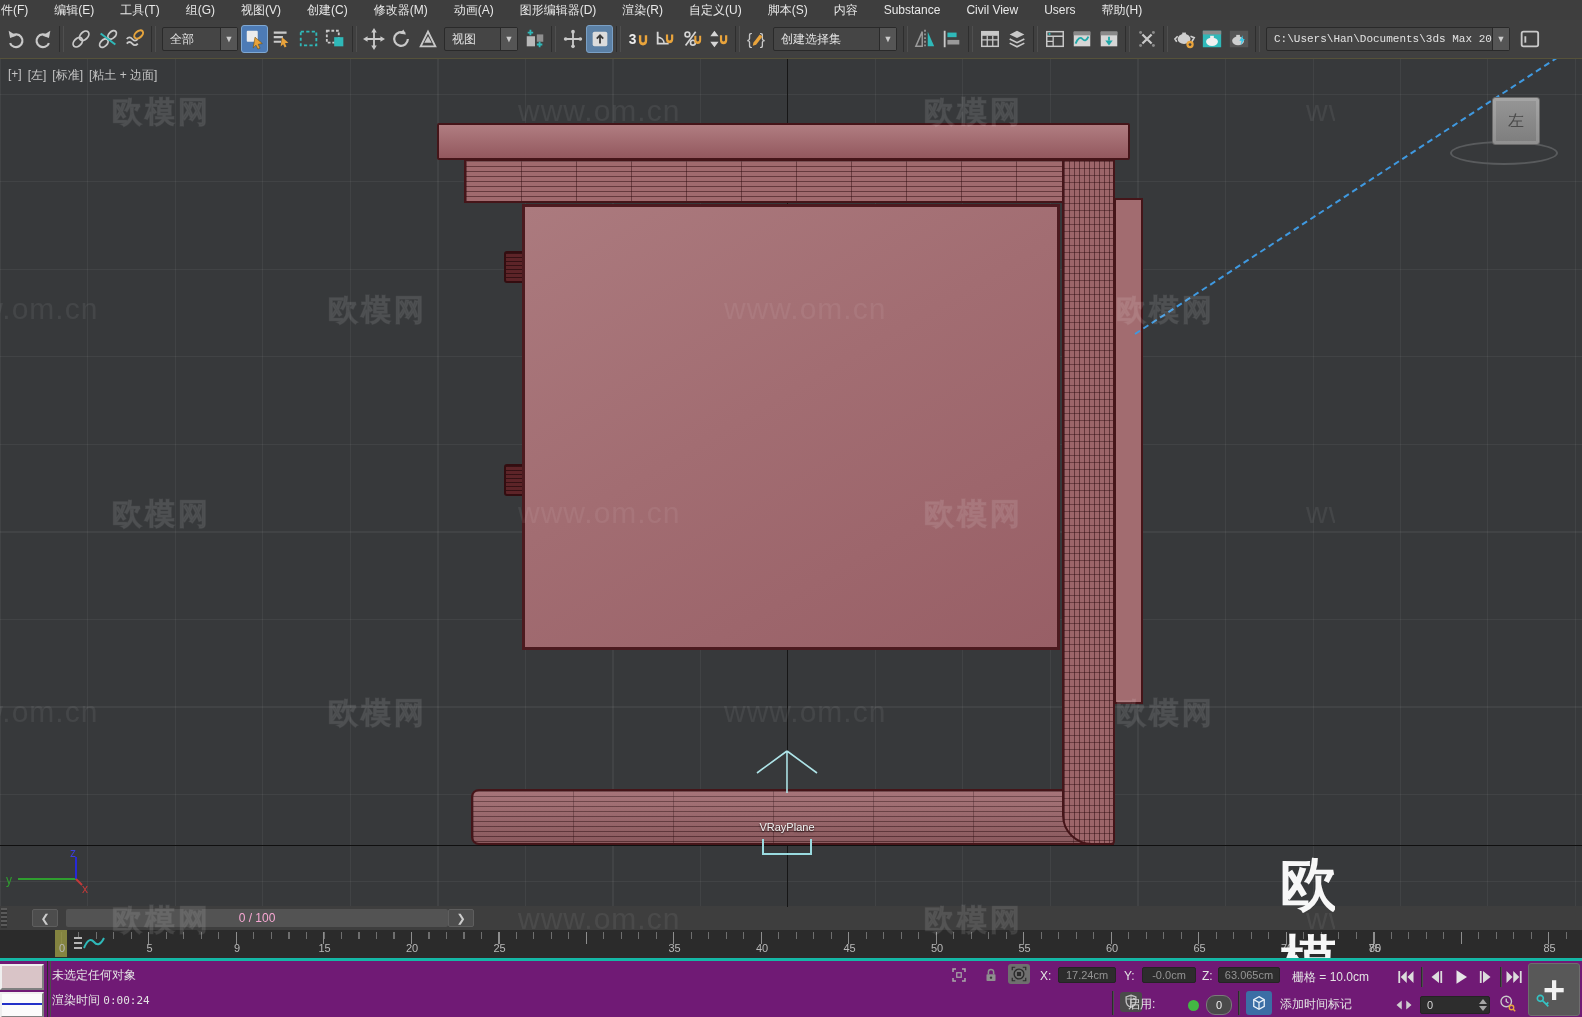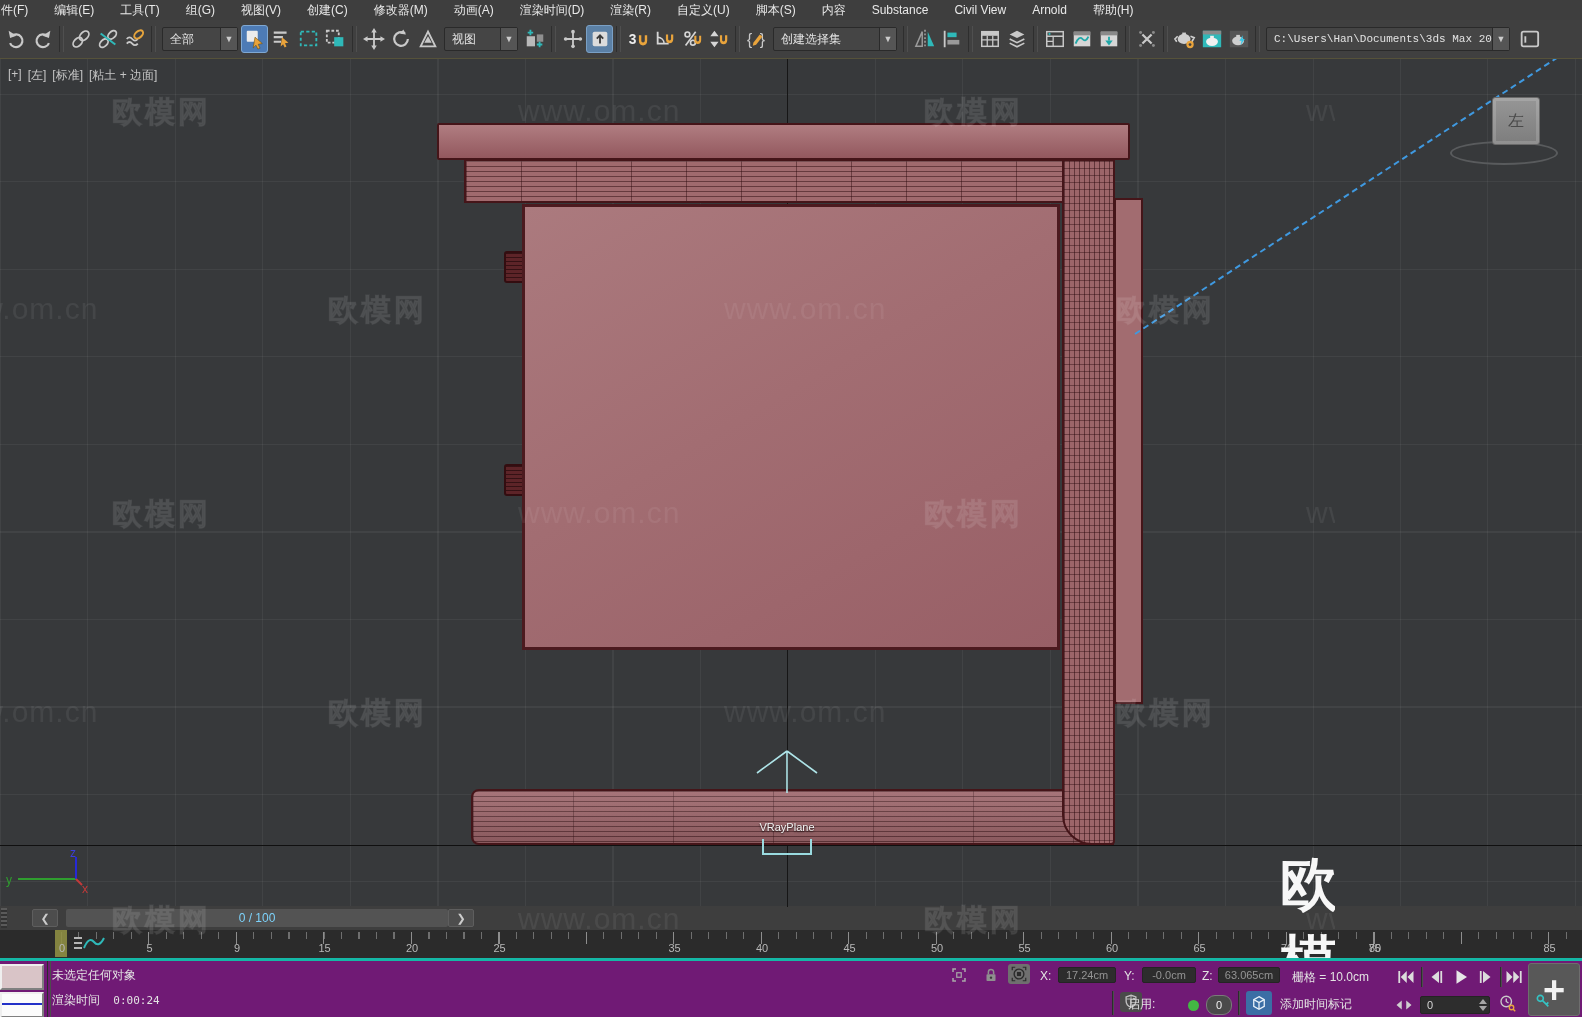--- a/index.html
+++ b/index.html
@@ -74,21 +74,21 @@
     -webkit-text-stroke:1px rgba(255,255,255,.07);white-space:nowrap;}
   .wm-url{position:absolute;font-size:30px;color:rgba(255,255,255,.065);letter-spacing:1px;white-space:nowrap;}
   #site-logo{position:absolute;left:1280px;top:788px;font-size:58px;font-weight:bold;color:#f7f7f7;letter-spacing:4px;}
   
   #sliderrow{position:absolute;left:0;top:906px;width:1582px;height:24px;background:#3e3e3e;}
   .grip{position:absolute;left:1px;top:2px;width:6px;height:20px;
     background:repeating-linear-gradient(180deg,#5a5a5a 0 2px,#333 2px 4px);}
   .sl-btn{position:absolute;top:3px;width:26px;height:18px;background:#4d4d4d;border:1px solid #5e5e5e;
     border-radius:2px;color:#ccc;font-size:11px;display:flex;align-items:center;justify-content:center;box-sizing:border-box;}
   #sl-pill{position:absolute;left:66px;top:3px;width:382px;height:18px;background:#535353;border-radius:2px;
-    color:#7dd3fc;font-size:12px;display:flex;align-items:center;justify-content:center;}
+    color:#f9a8d4;font-size:12px;display:flex;align-items:center;justify-content:center;}
   
   #trackbar{position:absolute;left:0;top:930px;width:1582px;height:28px;background:#2b2b2b;border-bottom:1px solid #1f1f1f;
     background-image:
       repeating-linear-gradient(90deg,#8e8e8e 0 1px,transparent 1px 87.5px),
       repeating-linear-gradient(90deg,#6f6f6f 0 1px,transparent 1px 17.5px);
     background-size:100% 12px,100% 7px;background-position:61px 2px,61px 2px;background-repeat:no-repeat;}
   #frame-marker{position:absolute;left:55px;top:0;width:12px;height:27px;background:#8d8d42;opacity:.9;}
   .tick-num{position:absolute;top:12px;transform:translateX(-50%);font-size:11px;color:#b8b8b8;}
   #minicurve{position:absolute;left:70px;top:2px;width:38px;height:24px;}
   
@@ -118,28 +118,28 @@
 
 <div id="menubar">
     <div class="menu-item">文件(F)</div>
     <div class="menu-item">编辑(E)</div>
     <div class="menu-item">工具(T)</div>
     <div class="menu-item">组(G)</div>
     <div class="menu-item">视图(V)</div>
     <div class="menu-item">创建(C)</div>
     <div class="menu-item">修改器(M)</div>
     <div class="menu-item">动画(A)</div>
-    <div class="menu-item">渲染时间(D)</div>
+    <div class="menu-item">图形编辑器(D)</div>
     <div class="menu-item">渲染(R)</div>
     <div class="menu-item">自定义(U)</div>
     <div class="menu-item">脚本(S)</div>
     <div class="menu-item">内容</div>
     <div class="menu-item">Substance</div>
     <div class="menu-item">Civil View</div>
-    <div class="menu-item">Arnold</div>
+    <div class="menu-item">Users</div>
     <div class="menu-item">帮助(H)</div>
   </div>
 
 <div id="toolbar">
   <div class="tbi">
       <svg viewBox="0 0 24 24">
         <path d="M7 9a7 7 0 1 1-1.5 7.5" fill="none" stroke="#c9c9c9" stroke-width="2.4"></path>
         <path d="M4 3l1.5 8 7-2.5z" fill="#c9c9c9"></path>
       </svg>
     </div>
@@ -500,21 +500,21 @@
 <div id="statusbar">
   <div class="abs" id="mini-listener-top"></div>
   <div class="abs" id="mini-listener-bottom">
       <div></div>
     </div>
   <div class="abs" id="listener-sep"></div>
 
   <div class="abs" style="left:52px;top:6px">未选定任何对象</div>
   <div class="abs" style="left:52px;top:31px">
     <span>渲染时间</span>
-    <span style="margin-left:10px;font-family:'DejaVu Sans Mono',monospace;font-size:11px">0:00:24</span>
+    <span style="font-family:'DejaVu Sans Mono',monospace;font-size:11px">0:00:24</span>
   </div>
 
   <div class="sb-ico" style="left:948px;top:4px">
     <svg viewBox="0 0 24 24">
         <path d="M4 8V4h4M16 4h4v4M20 16v4h-4M8 20H4v-4" fill="none" stroke="#a8a8a8" stroke-width="2"></path>
         <rect x="9" y="9" width="6" height="6" fill="none" stroke="#a8a8a8" stroke-width="1.6"></rect>
       </svg>
   </div>
   <div class="sb-ico" style="left:980px;top:4px">
     <svg viewBox="0 0 24 24">

